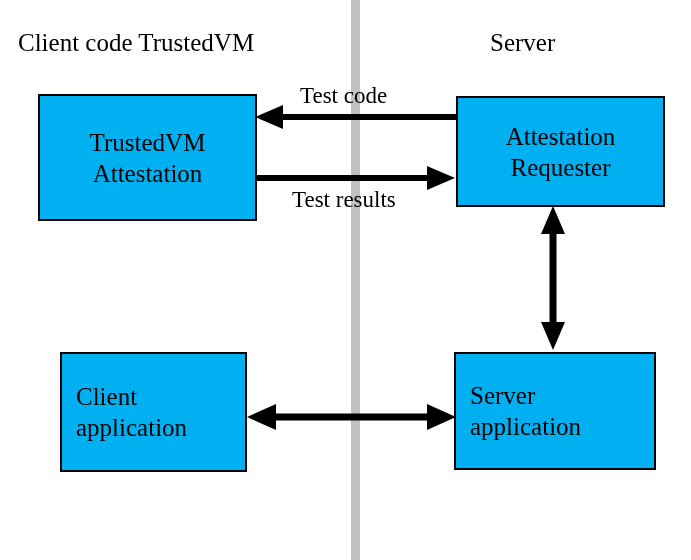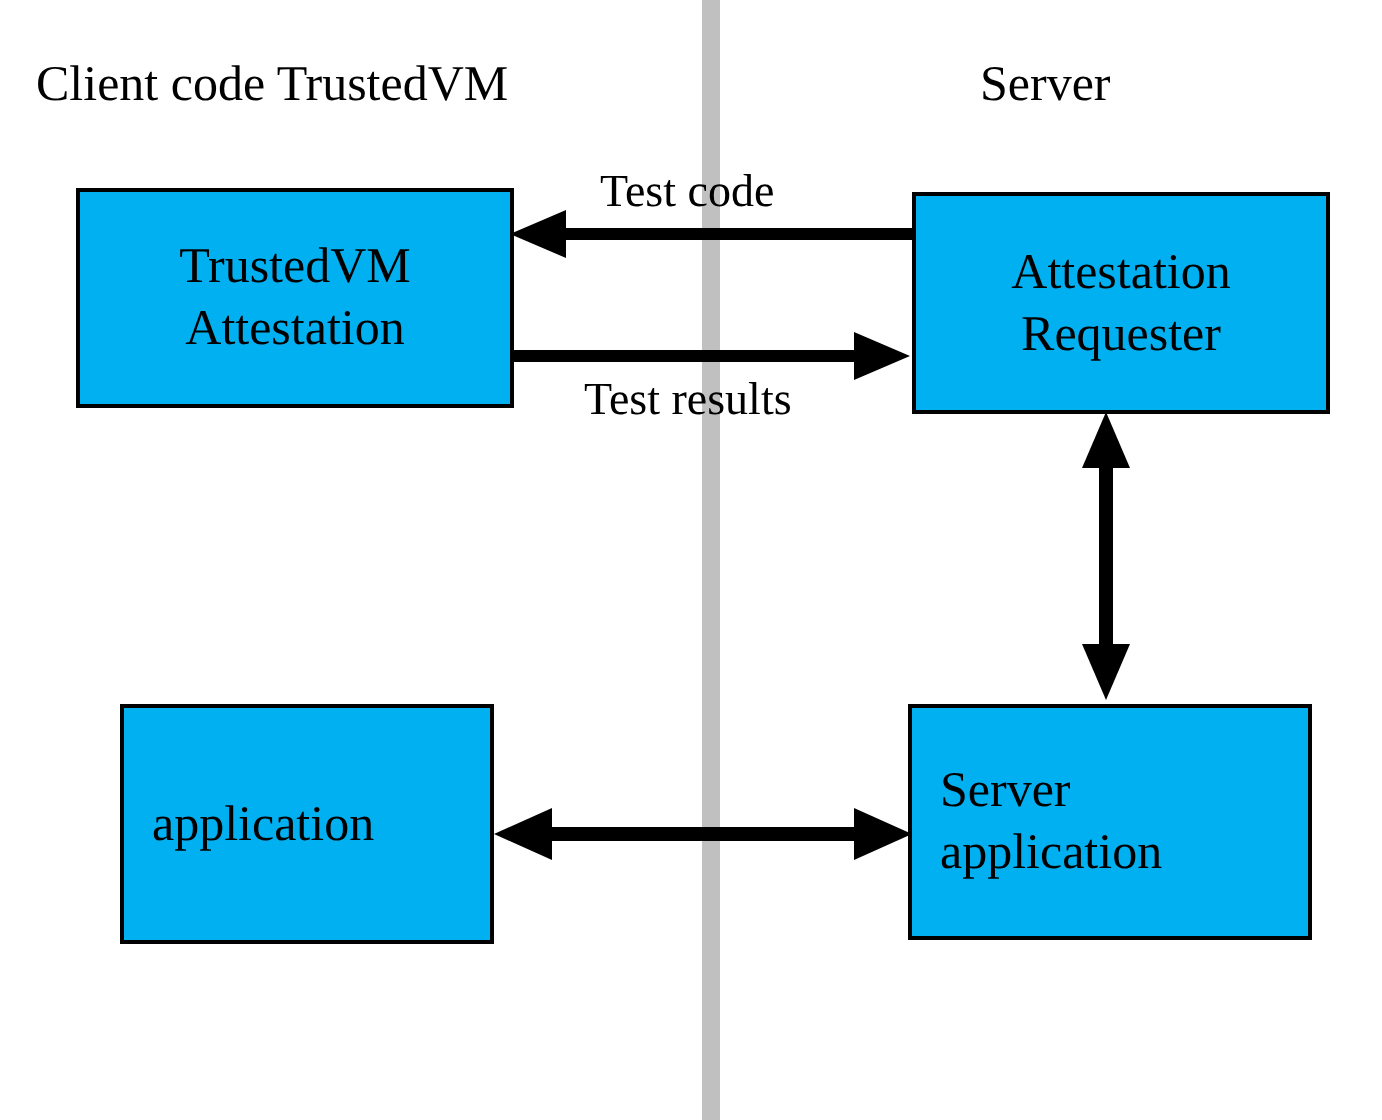--- a/index.html
+++ b/index.html
@@ -72,31 +72,32 @@
 <body>
 
 <div id="canvas">
 
   <div class="divider" style="left:351px; top:0px; width:9px; height:560px;"></div>
 
   <div class="zone-label" style="left:18px; top:28px;">Client code TrustedVM</div>
 
   <div class="zone-label" style="left:490px; top:28px;">Server</div>
 
-  <div class="box centered" style="left:38px; top:94px; width:219px; height:110px;">
+  <div class="box centered" style="left:38px; top:94px; width:219px; height:127px;">
     <div class="line">TrustedVM</div>
     <div class="line">Attestation</div>
   </div>
 
   <div class="box centered" style="left:456px; top:96px; width:209px; height:111px;">
     <div class="line">Attestation</div>
     <div class="line">Requester</div>
   </div>
 
   <div class="box lefty" style="left:60px; top:352px; width:187px; height:120px;">
+    <div class="line">Client</div>
     <div class="line">application</div>
   </div>
 
   <div class="box lefty" style="left:454px; top:352px; width:202px; height:118px;">
     <div class="line">Server</div>
     <div class="line">application</div>
   </div>
 
   <div class="edge-label" style="left:300px; top:82px;">Test code</div>
 

